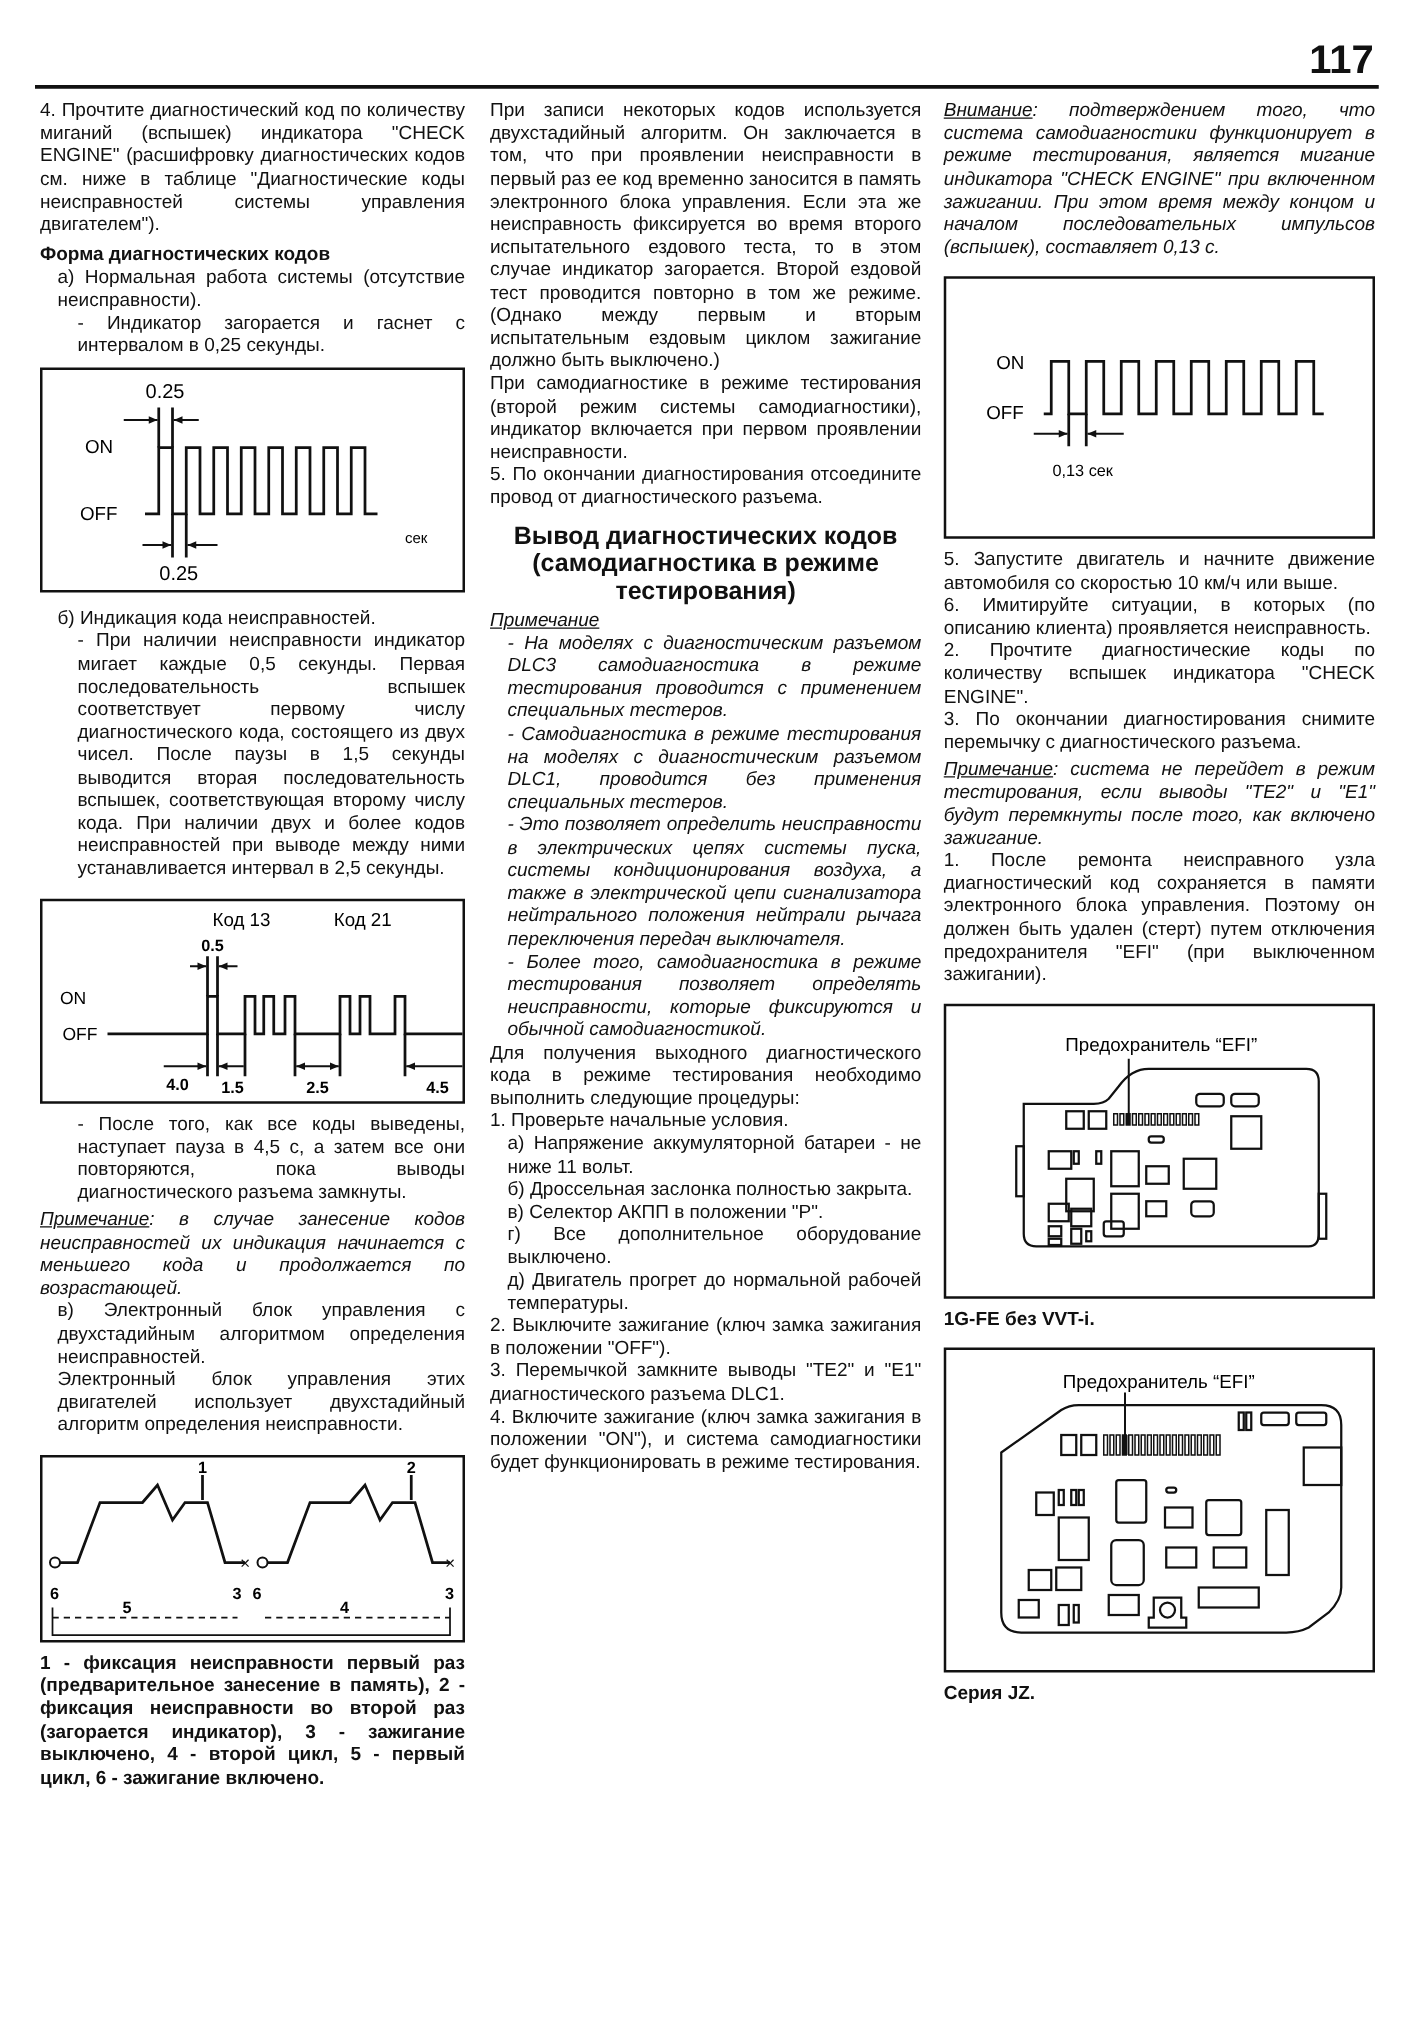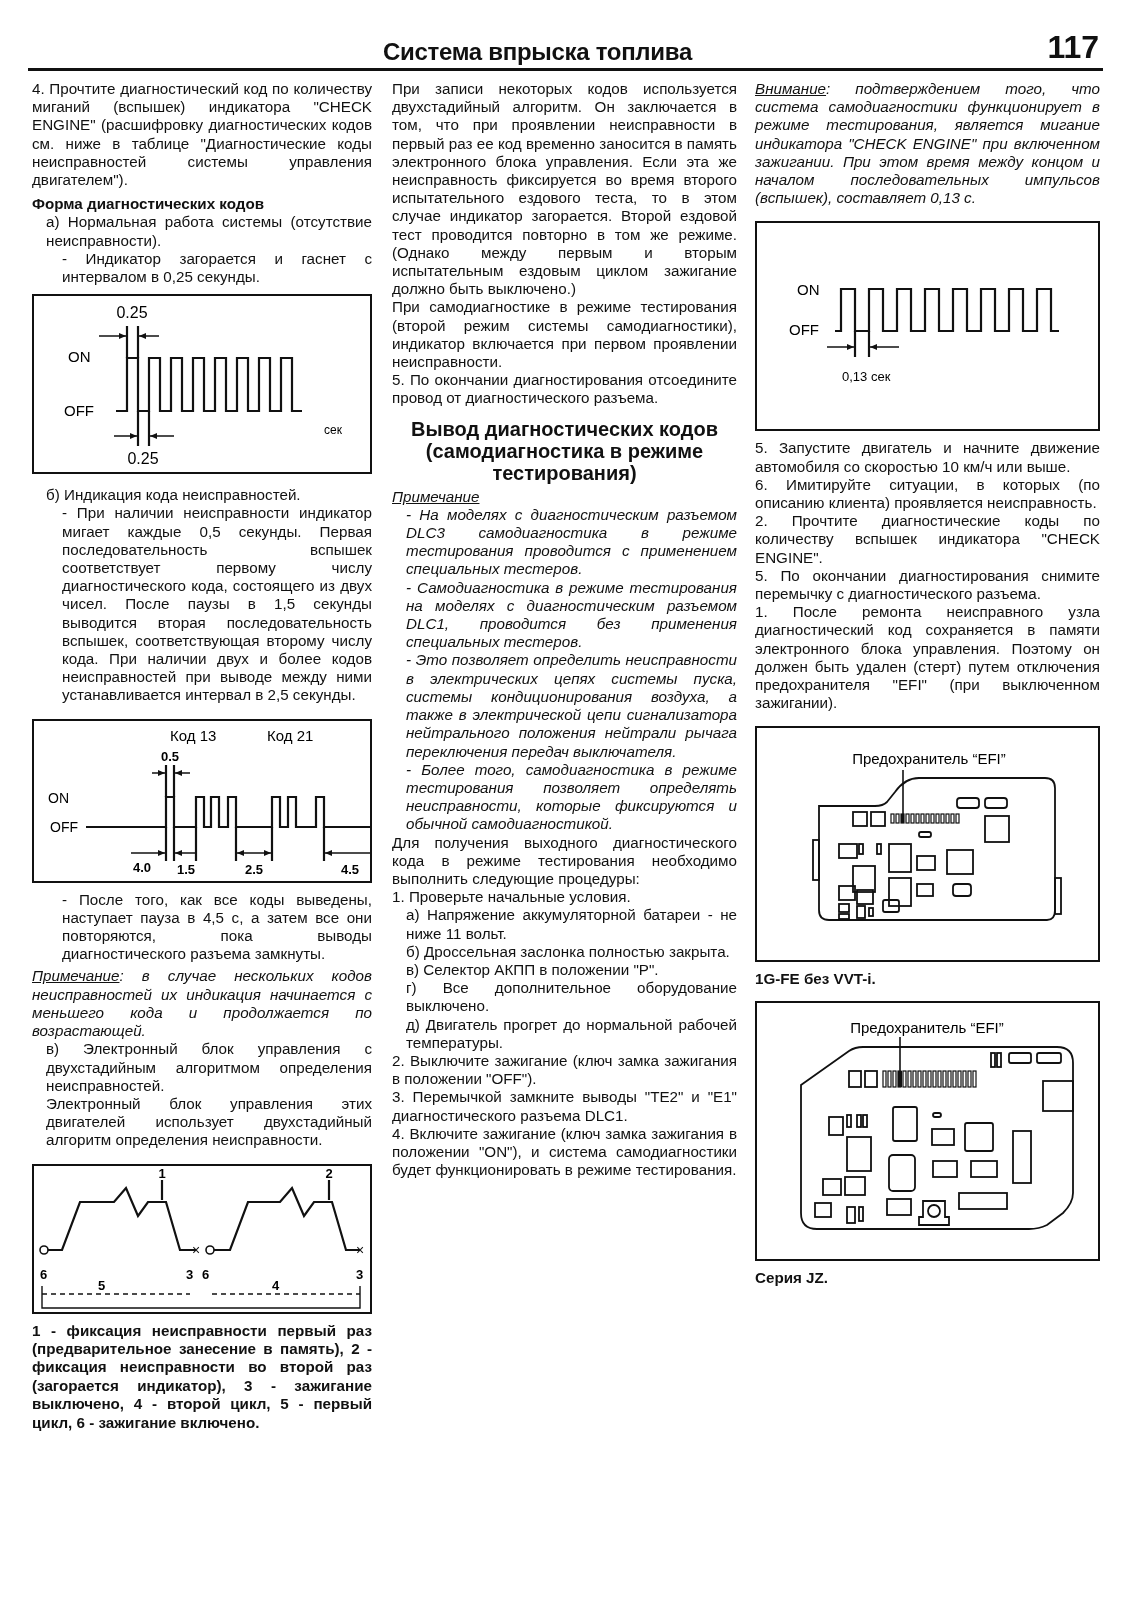--- a/index.html
+++ b/index.html
@@ -23,21 +23,20 @@
   .h2 { font-weight: bold; font-size: 20px; line-height: 22px; margin: 10px 0 4px; text-align: center; }
   .fig { border: 2px solid #111; position: relative; margin: 8px 0; background: #fff; }
   .fig svg { display: block; }
   .cap { font-weight: bold; font-size: 15.2px; line-height: 18.4px; }
   .fig-label { font-family: "Liberation Sans", sans-serif; }
 </style>
 </head>
 <body>
 
 <div class="header">
-  <span class="title">Система впрыска топлива</span>
   <span class="pagenum">117</span>
 </div>
 
 <div class="col col1">
   <p>4. Прочтите диагностический код по количеству миганий (вспышек) индикатора "CHECK ENGINE" (расшифровку диагностических кодов см. ниже в таблице "Диагностические коды неисправностей системы управления двигателем").</p>
   <p class="bold" style="margin-top:6px">Форма диагностических кодов</p>
   <p class="ind1">а) Нормальная работа системы (отсутствие неисправности).</p>
   <p class="ind2">- Индикатор загорается и гаснет с интервалом в 0,25 секунды.</p>
 
   <div class="fig" style="height:176px;">
@@ -110,21 +109,21 @@
       <text class="fig-label" x="14" y="82" font-size="14">ON</text>
       <text class="fig-label" x="16" y="111" font-size="14">OFF</text>
       <text class="fig-label" x="108" y="151" font-size="13" font-weight="bold" text-anchor="middle">4.0</text>
       <text class="fig-label" x="152" y="153" font-size="13" font-weight="bold" text-anchor="middle">1.5</text>
       <text class="fig-label" x="220" y="153" font-size="13" font-weight="bold" text-anchor="middle">2.5</text>
       <text class="fig-label" x="316" y="153" font-size="13" font-weight="bold" text-anchor="middle">4.5</text>
     </svg>
   </div>
 
   <p class="ind2" style="margin-top:8px">- После того, как все коды выведены, наступает пауза в 4,5 с, а затем все они повторяются, пока выводы диагностического разъема замкнуты.</p>
-  <p class="it" style="margin-top:4px"><span class="ul">Примечание</span><span>: в случае нескольких кодов неисправностей их индикация начинается с меньшего кода и продолжается по возрастающей.</span></p>
+  <p class="it" style="margin-top:4px"><span class="ul">Примечание</span><span>: в случае занесение кодов неисправностей их индикация начинается с меньшего кода и продолжается по возрастающей.</span></p>
   <p class="ind1">в) Электронный блок управления с двухстадийным алгоритмом определения неисправностей.</p>
   <p class="ind1">Электронный блок управления этих двигателей использует двухстадийный алгоритм определения неисправности.</p>
 
   <div class="fig" style="height:146px;margin-top:14px">
     <svg width="336" height="146" viewBox="0 0 336 146">
       <g stroke="#111" stroke-width="2.2" fill="none">
         <polyline points="12,84 28,84 46,36 80,36 92,22 104,50 114,36 132,36 146,84 162,84"></polyline>
         <polyline points="178,84 196,84 214,36 246,36 258,22 270,50 280,36 298,36 312,84 326,84"></polyline>
         <line x1="128" y1="14" x2="128" y2="34"></line>
         <line x1="295" y1="14" x2="295" y2="34"></line>
@@ -193,21 +192,22 @@
       </g>
       <text class="fig-label" x="40" y="72" font-size="15">ON</text>
       <text class="fig-label" x="32" y="112" font-size="15">OFF</text>
       <text class="fig-label" x="85" y="158" font-size="13">0,13 сек</text>
     </svg>
   </div>
 
   <p style="margin-top:8px">5. Запустите двигатель и начните движение автомобиля со скоростью 10 км/ч или выше.</p>
   <p>6. Имитируйте ситуации, в которых (по описанию клиента) проявляется неисправность.</p>
   <p>2. Прочтите диагностические коды по количеству вспышек индикатора "CHECK ENGINE".</p>
-  <p>5. По окончании диагностирования снимите перемычку с диагностического разъема.</p>
+  <p>3. По окончании диагностирования снимите перемычку с диагностического разъема.</p>
+  <p class="it" style="margin-top:4px"><span class="ul">Примечание</span><span>: система не перейдет в режим тестирования, если выводы "TE2" и "E1" будут перемкнуты после того, как включено зажигание.</span></p>
   <p>1. После ремонта неисправного узла диагностический код сохраняется в памяти электронного блока управления. Поэтому он должен быть удален (стерт) путем отключения предохранителя "EFI" (при выключенном зажигании).</p>
 
   <div class="fig" style="height:232px;margin-top:14px">
     <svg width="341" height="232" viewBox="0 0 341 232">
       <g stroke="#111" stroke-width="1.8" fill="none">
         <path d="M62,78 L62,182 Q62,192 72,192 L290,192 Q298,192 298,182 L298,60 Q298,50 288,50 L162,50 Q148,50 138,64 L130,74 Q126,78 118,78 Z"></path>
         <rect x="56" y="112" width="6" height="40"></rect>
           <rect x="298" y="150" width="6" height="36"></rect>
         <rect x="96" y="84" width="14" height="14"></rect>
           <rect x="114" y="84" width="14" height="14"></rect>

